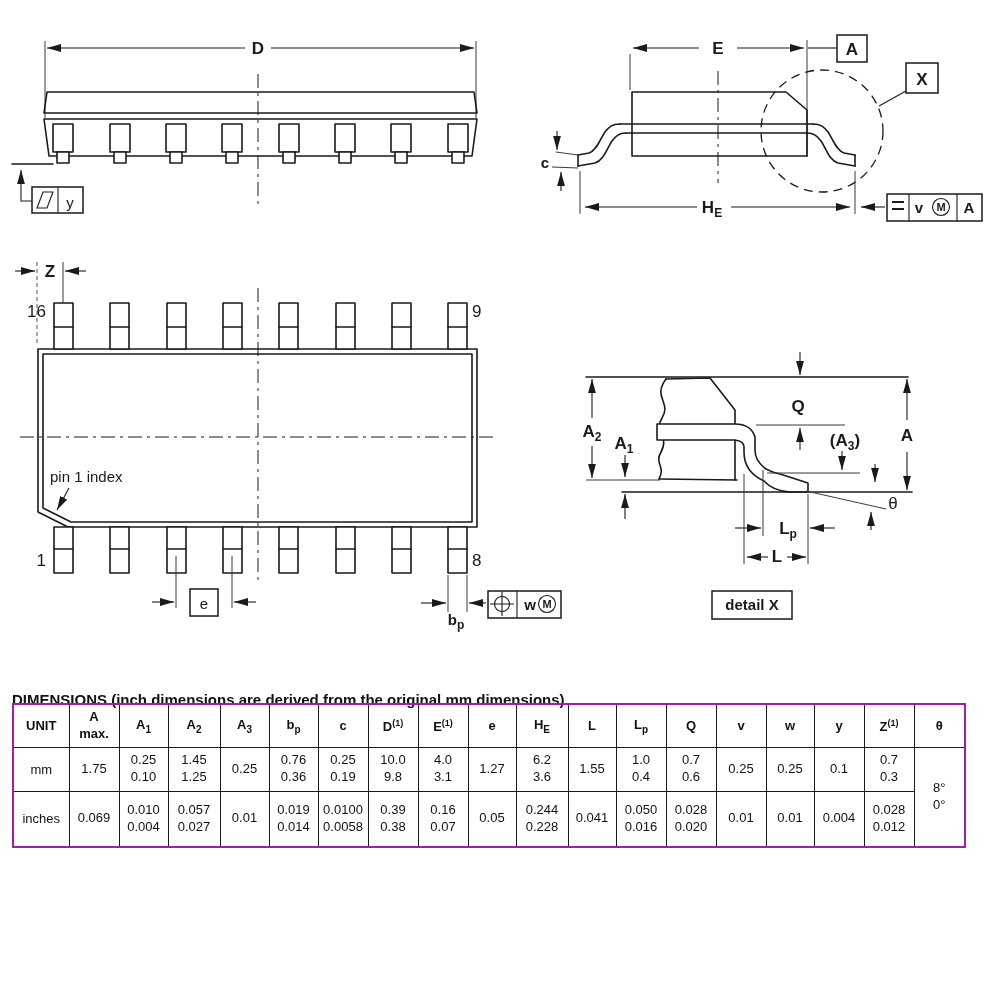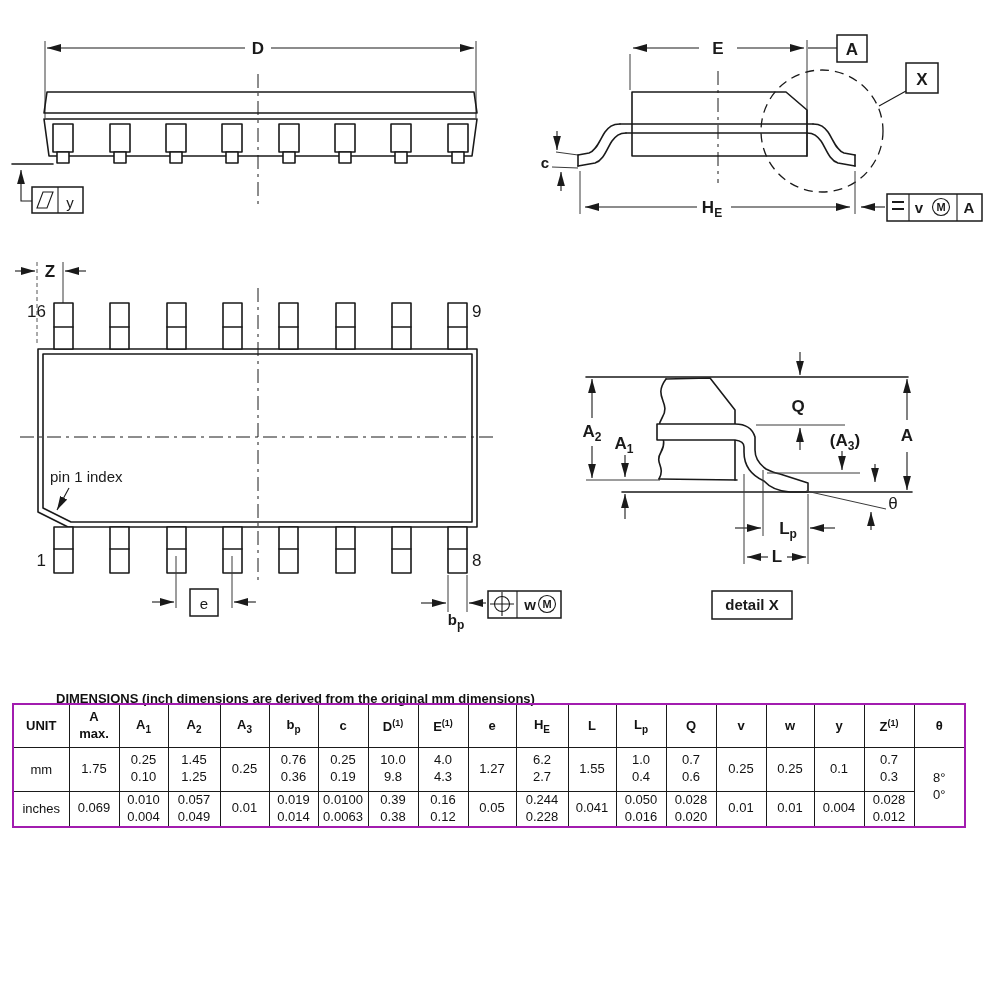--- a/index.html
+++ b/index.html
@@ -11,29 +11,29 @@
   .sm{font-size:11px;}
   .ol{fill:none;stroke:#1a1a1a;stroke-width:1.6;stroke-linejoin:round;stroke-linecap:round;}
   .olw{fill:#fff;stroke:#1a1a1a;stroke-width:1.6;stroke-linejoin:round;}
   .dim{fill:none;stroke:#1a1a1a;stroke-width:1.1;}
   .thin{fill:none;stroke:#3a3a3a;stroke-width:1;}
   .dashthin{fill:none;stroke:#555;stroke-width:1;stroke-dasharray:4 3;}
   .cl{fill:none;stroke:#1a1a1a;stroke-width:1;stroke-dasharray:14 5 3 5;}
   .dashc{fill:none;stroke:#1a1a1a;stroke-width:1.3;stroke-dasharray:9 6;}
   .fbox{fill:none;stroke:#1a1a1a;stroke-width:1.5;}
   .symline{fill:none;stroke:#1a1a1a;stroke-width:2;}
-  #dim-title{position:absolute;left:12px;top:691px;font-size:13px;font-weight:bold;margin-left:44px;}
+  #dim-title{position:absolute;left:12px;top:691px;font-size:15px;font-weight:bold;}
   #dim-table{position:absolute;left:12px;top:703px;width:952px;border-collapse:collapse;
     table-layout:fixed;border:2px solid #a21caf;}
   #dim-table th,#dim-table td{border:1px solid #1a1a1a;text-align:center;vertical-align:middle;
     padding:0;font-size:13px;}
   #dim-table th{font-weight:bold;}
   #dim-table tr.hdr{height:43px;}
   #dim-table tr.r1{height:44px;margin-left:43px;}
-  #dim-table tr.r2{height:36px;}
+  #dim-table tr.r2{height:56px;}
   .v{display:block;line-height:1.3;}
   .hsub{font-size:10px;}
   .hsup{font-size:9px;vertical-align:super;}
 </style>
 </head>
 <body>
 
 <svg id="fig" width="1000" height="690" viewBox="0 0 1000 690">
   <defs>
     <marker id="ar" viewBox="0 0 14 9" refX="14" refY="4.5" markerWidth="14" markerHeight="9" markerUnits="userSpaceOnUse" orient="auto">
@@ -319,29 +319,29 @@
     <td>
           <span class="v">0.25</span>
           <span class="v">0.19</span>
         </td>
     <td>
           <span class="v">10.0</span>
           <span class="v">9.8</span>
         </td>
     <td>
           <span class="v">4.0</span>
-          <span class="v">4.3</span>
+          <span class="v">3.1</span>
         </td>
     <td>
           <span class="v">1.27</span>
           <span class="v"></span>
         </td>
     <td>
           <span class="v">6.2</span>
-          <span class="v">2.7</span>
+          <span class="v">3.6</span>
         </td>
     <td>
           <span class="v">1.55</span>
           <span class="v"></span>
         </td>
     <td>
           <span class="v">1.0</span>
           <span class="v">0.4</span>
         </td>
     <td>
@@ -374,41 +374,41 @@
     <td>
           <span class="v">0.069</span>
           <span class="v"></span>
         </td>
     <td>
           <span class="v">0.010</span>
           <span class="v">0.004</span>
         </td>
     <td>
           <span class="v">0.057</span>
-          <span class="v">0.049</span>
+          <span class="v">0.027</span>
         </td>
     <td>
           <span class="v">0.01</span>
           <span class="v"></span>
         </td>
     <td>
           <span class="v">0.019</span>
           <span class="v">0.014</span>
         </td>
     <td>
           <span class="v">0.0100</span>
-          <span class="v">0.0063</span>
+          <span class="v">0.0058</span>
         </td>
     <td>
           <span class="v">0.39</span>
           <span class="v">0.38</span>
         </td>
     <td>
           <span class="v">0.16</span>
-          <span class="v">0.12</span>
+          <span class="v">0.07</span>
         </td>
     <td>
           <span class="v">0.05</span>
           <span class="v"></span>
         </td>
     <td>
           <span class="v">0.244</span>
           <span class="v">0.228</span>
         </td>
     <td>

